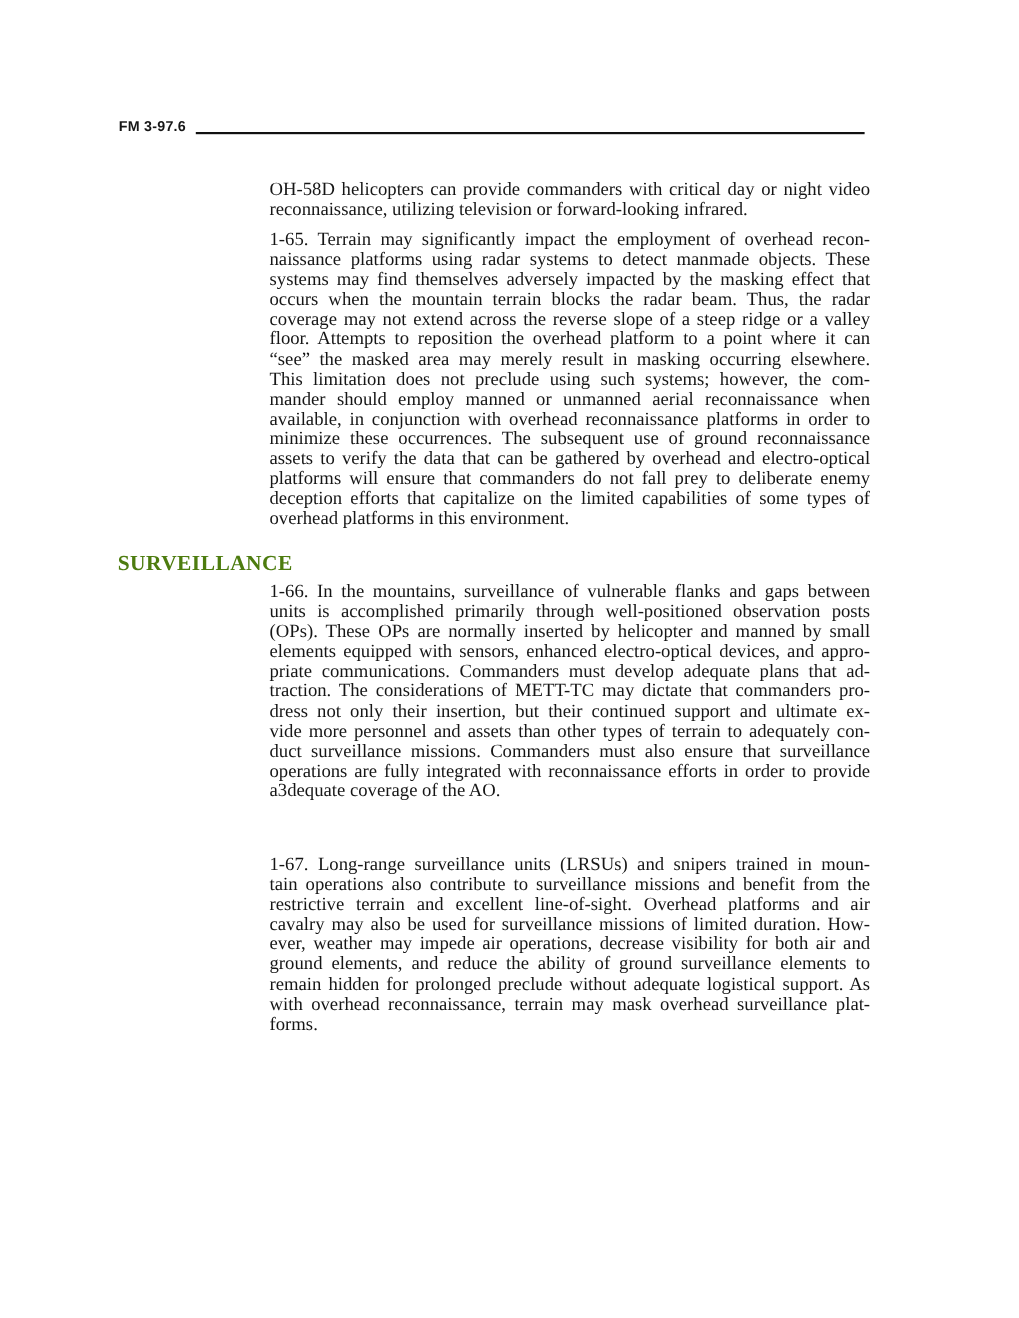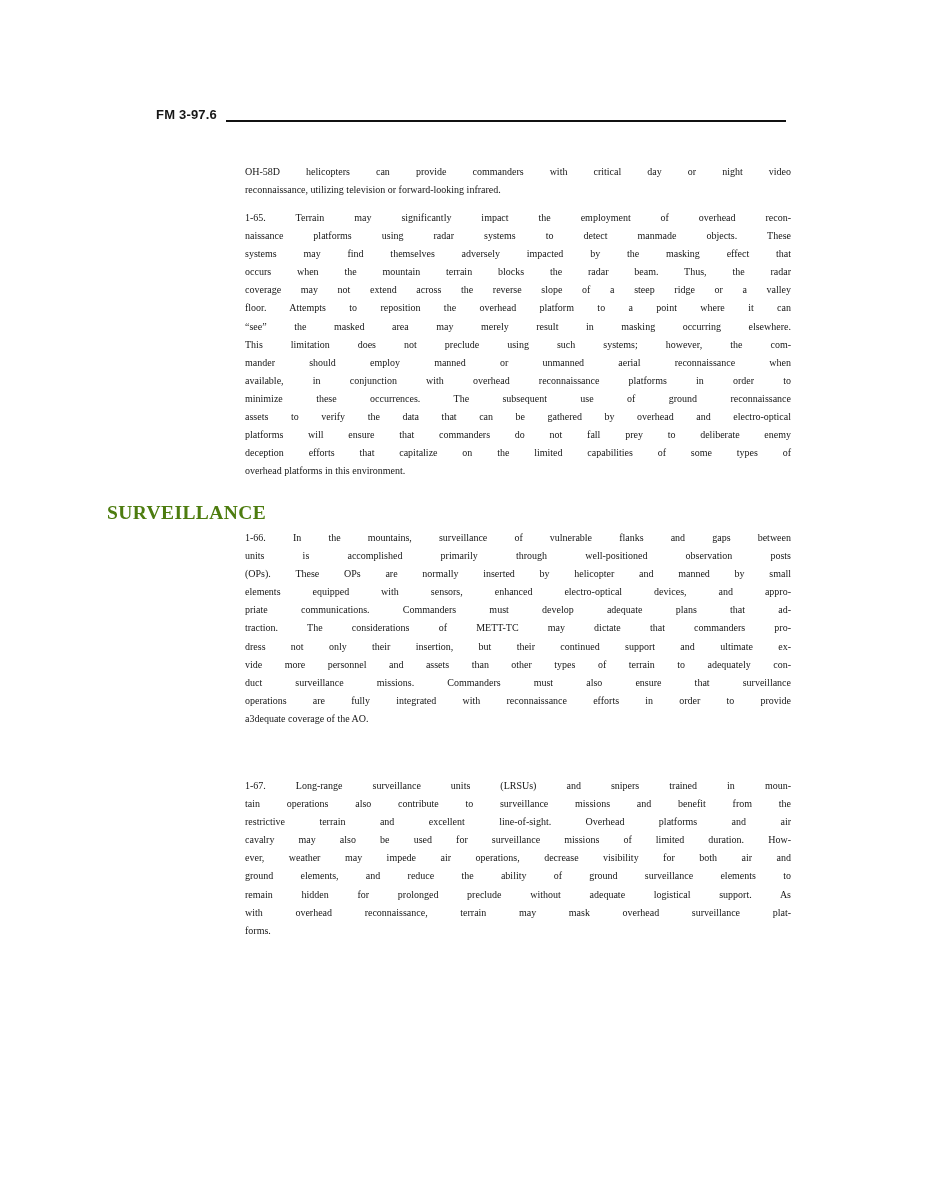--- a/index.html
+++ b/index.html
@@ -21,35 +21,34 @@
     display: flex;
     align-items: flex-end;
   }
   .doc-id {
     font-family: "Liberation Sans", sans-serif;
     font-weight: bold;
     font-size: 13px;
     line-height: 17px;
     white-space: nowrap;
     letter-spacing: 0.2px;
-    margin-left: 48px;
   }
   .header-rule {
     flex: 1;
     margin-left: 9px;
     margin-bottom: 1px;
     border-bottom: 2px solid #111111;
     height: 0;
   }
   
   .text-block {
     position: absolute;
     left: 245px;
     width: 546px;
-    font-size: 10px;
+    font-size: 17px;
     line-height: 18.1px;
   }
   .ln {
     text-align: justify;
     text-align-last: justify;
     white-space: normal;
   }
   .ln-last {
     text-align-last: left;
   }

